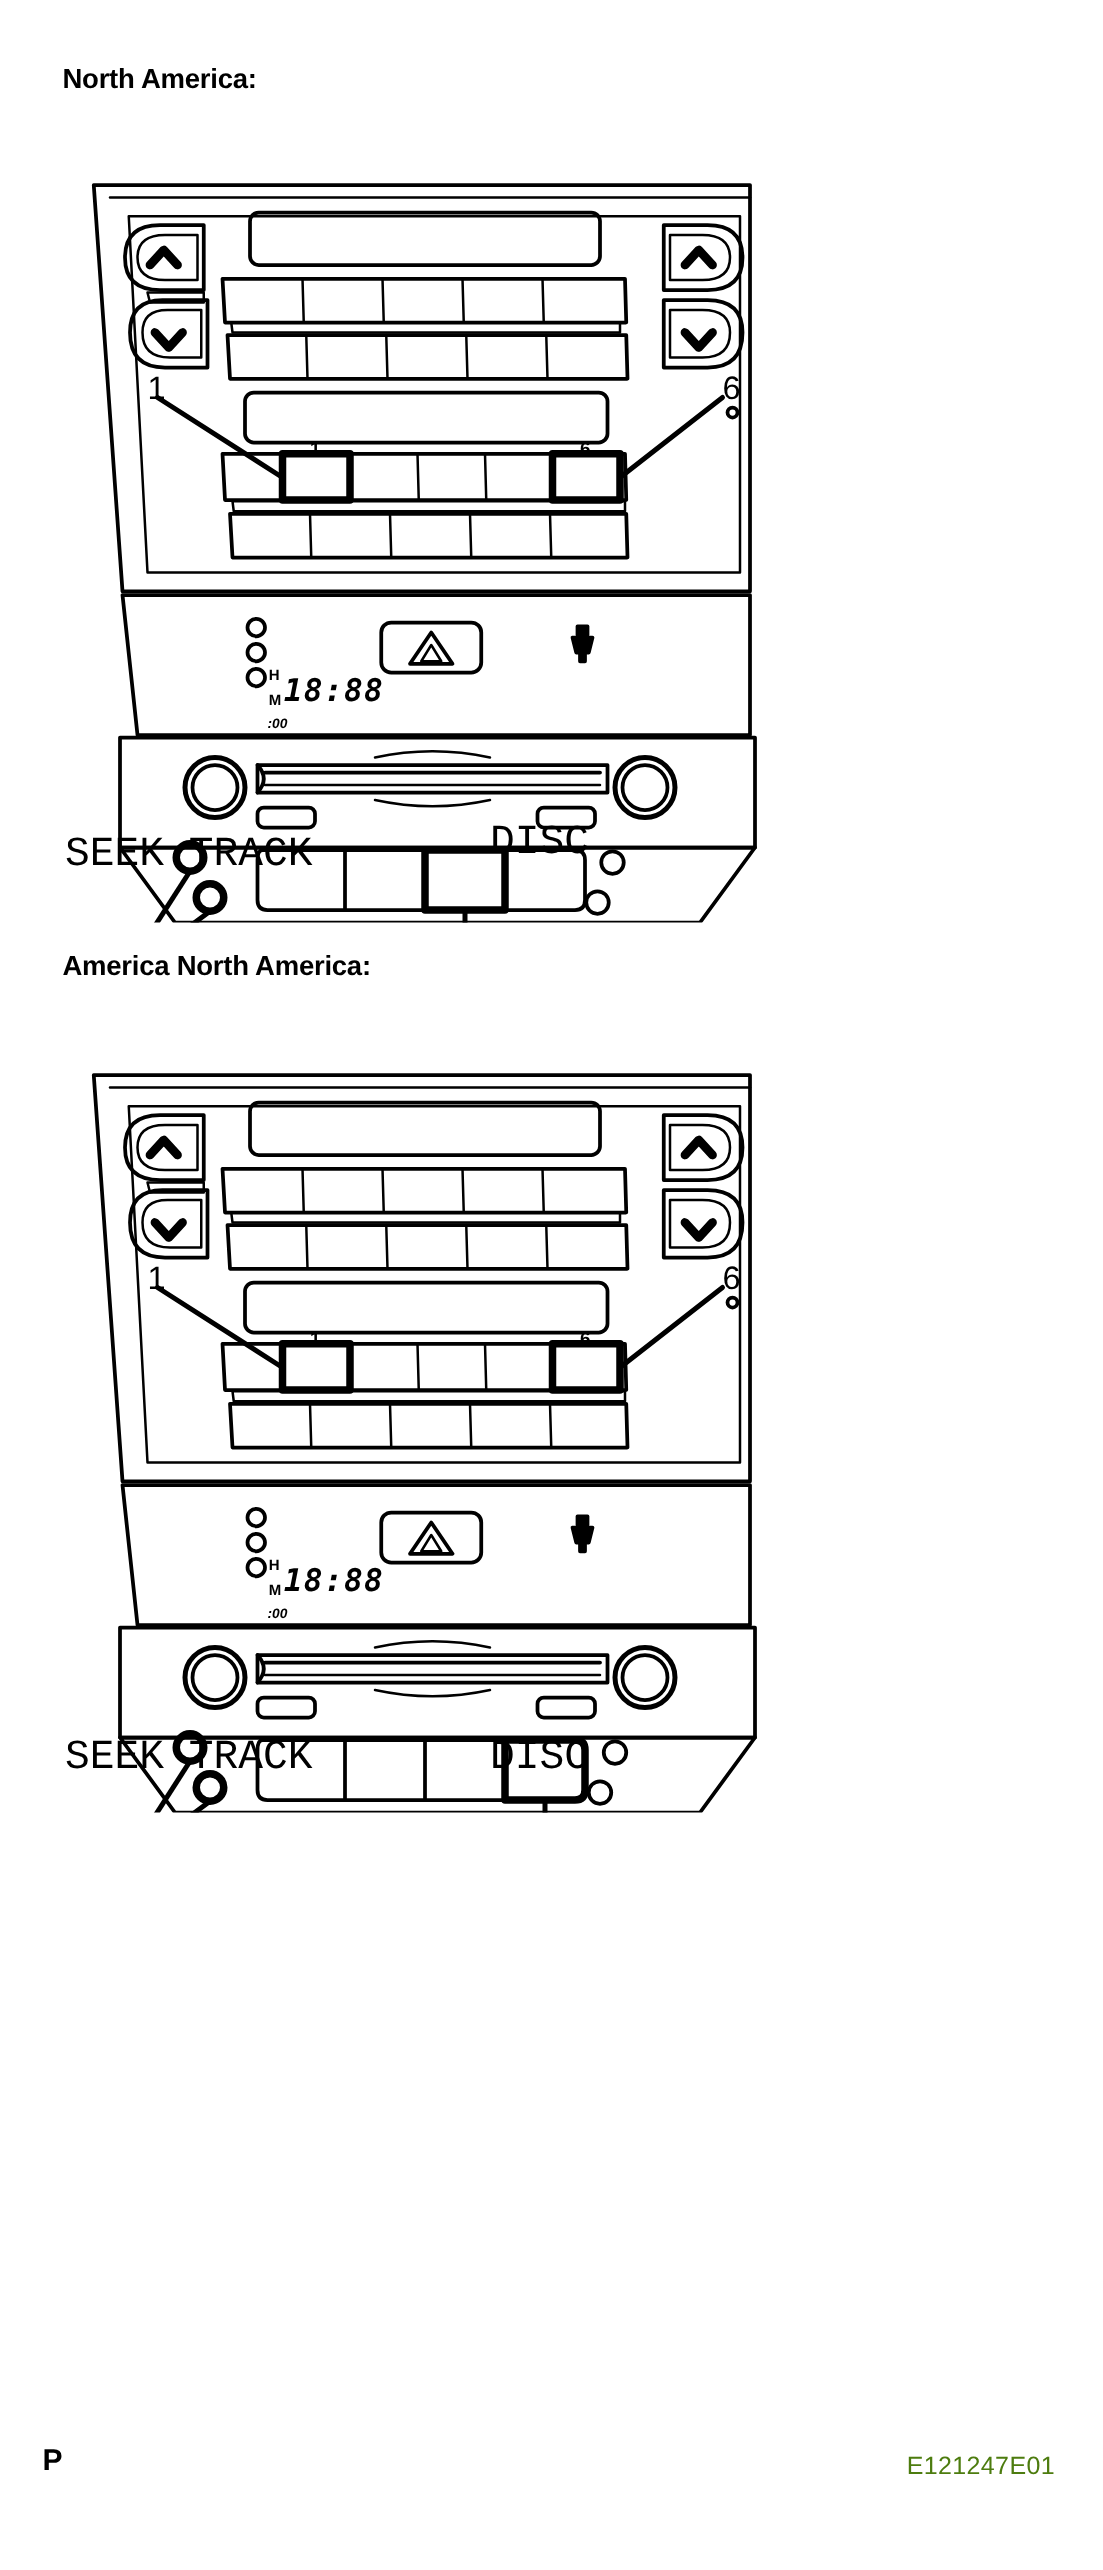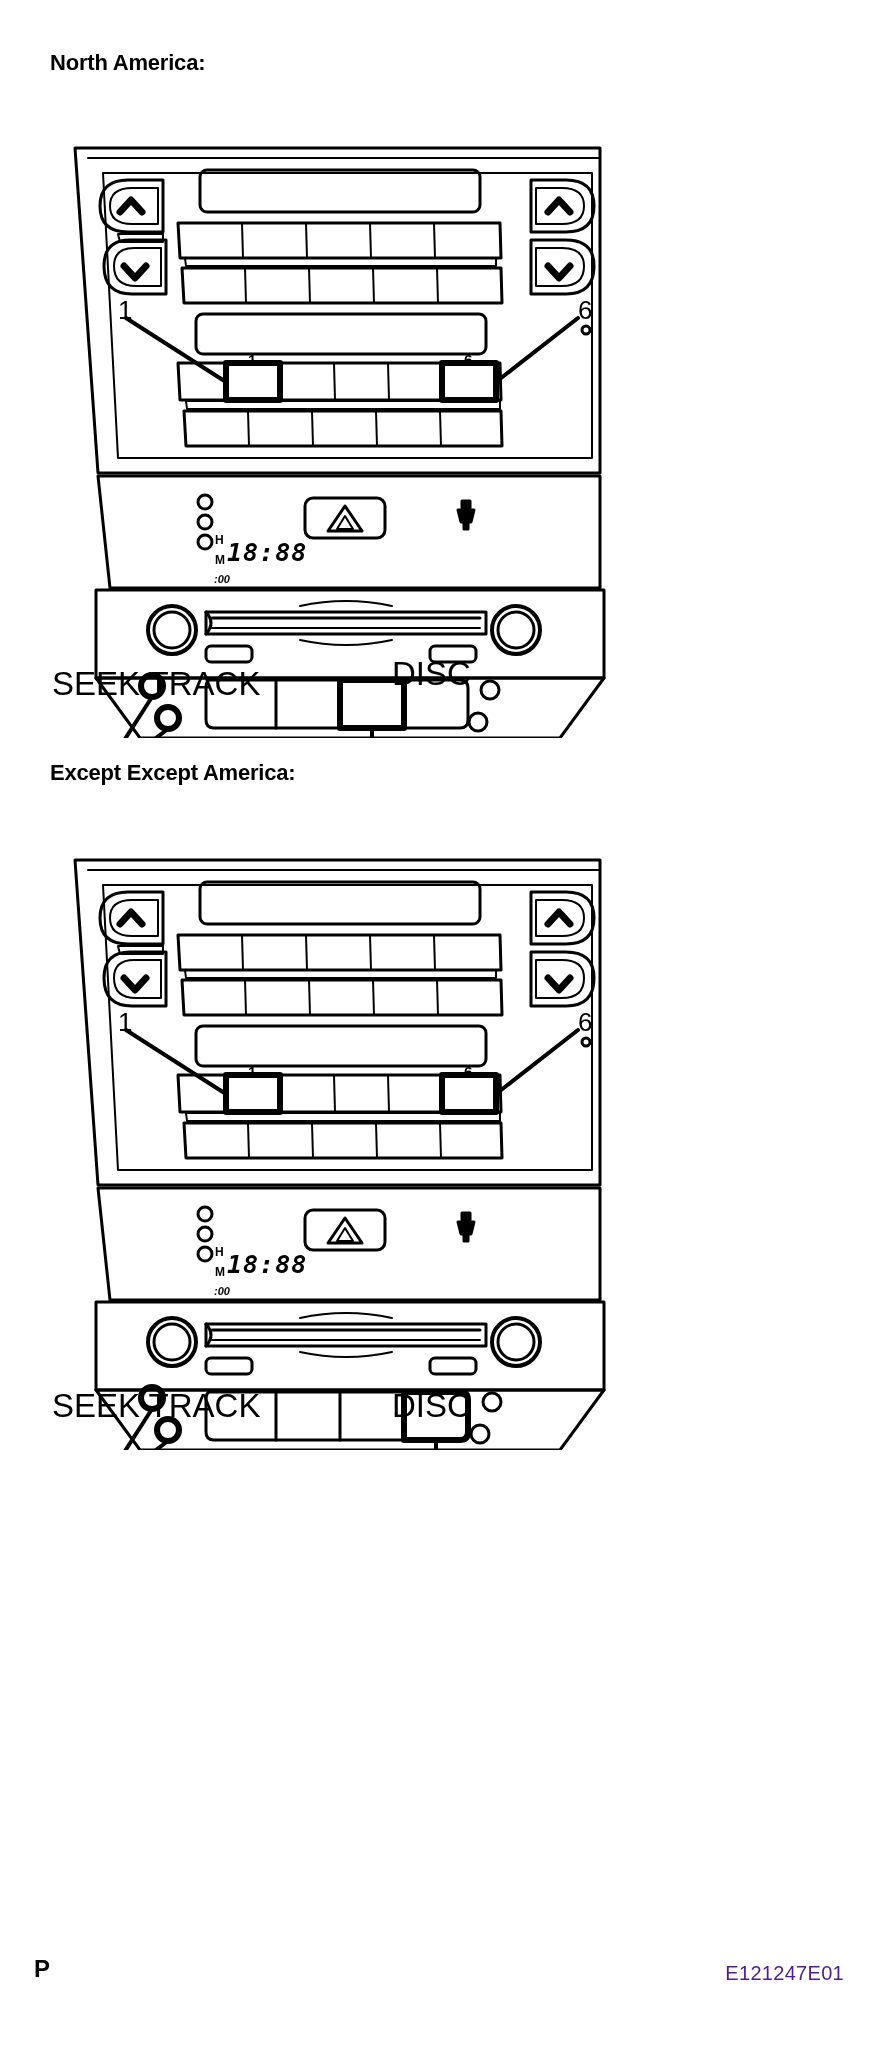--- a/index.html
+++ b/index.html
@@ -43,36 +43,36 @@
     font-weight: normal;
     white-space: nowrap;
     color: #000;
     font-family: "Liberation Sans", sans-serif;
   }
   .big-label {
     position: absolute;
     font-size: 33px;
     white-space: nowrap;
     color: #000;
-    font-family: Liberation Sans, sans-serif;
+    font-family: Liberation Mono, monospace;
   }
   #footer-p {
     position: absolute;
     left: 34px;
     top: 1955px;
     font-size: 24px;
     font-weight: bold;
     color: #000;
   }
   #footer-code {
     position: absolute;
     right: 38px;
     top: 1962px;
     font-size: 20px;
-    color: #4c1d95;
+    color: #4d7c0f;
     letter-spacing: 0.3px;
   }
   svg { display: block; }
 </style>
 </head>
 <body>
 
 <div class="page">
 
   <div class="heading" id="heading-north-america">North America:</div>
@@ -222,21 +222,21 @@
   <div style="position:absolute; left:215px; top:533px; font-size:12px; font-weight:bold;">H</div>
   <div style="position:absolute; left:215px; top:553px; font-size:12px; font-weight:bold;">M</div>
   <div style="position:absolute; left:214px; top:573px; font-size:11px; font-weight:bold; font-style:italic;">:00</div>
 
   <div style="position:absolute; left:248px; top:351px; font-size:15px; font-weight:bold;">1</div>
   <div style="position:absolute; left:464px; top:351px; font-size:15px; font-weight:bold;">6</div>
 
   <div class="big-label" style="left:52px; top:665px;">SEEK TRACK</div>
   <div class="big-label" style="left:392px; top:655px;">DISC</div>
 
-  <div class="heading" id="heading-except-north-america">Except Except America:</div>
+  <div class="heading" id="heading-except-north-america">America North America:</div>
 
   <svg class="unit-svg" id="unit-ena" width="882" height="620" viewBox="0 0 882 620">
     <g fill="none" stroke="#000" stroke-width="3" stroke-linejoin="round" stroke-linecap="round">
 
       <path d="M75 30 L600 30 L600 355 L98 355 Z"></path>
       <path d="M88 40 L600 40" stroke-width="2"></path>
       <path d="M103 55 L592 55 L592 340 L118 340 Z" stroke-width="2"></path>
 
       <g>
         <path d="M128 62 Q100 62 100 88 Q100 114 128 114 L163 114 L163 62 Z" stroke-width="3"></path>

